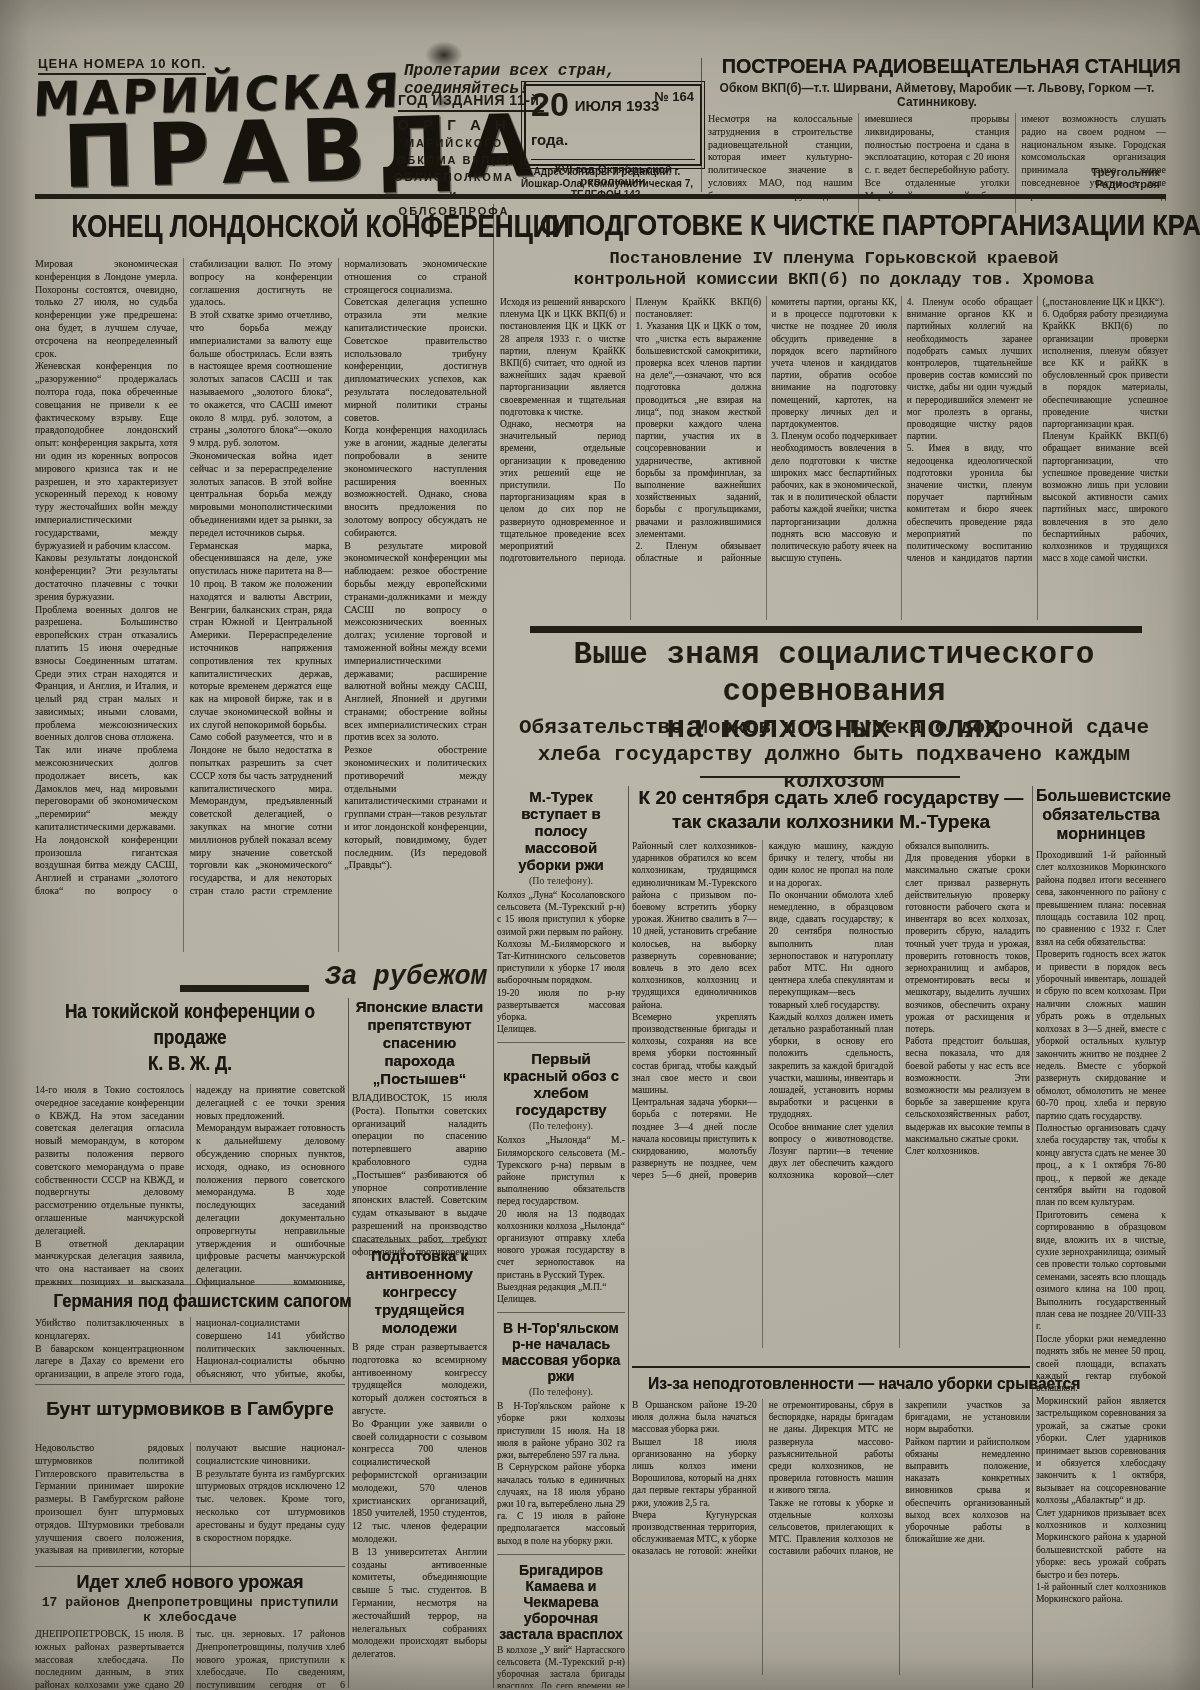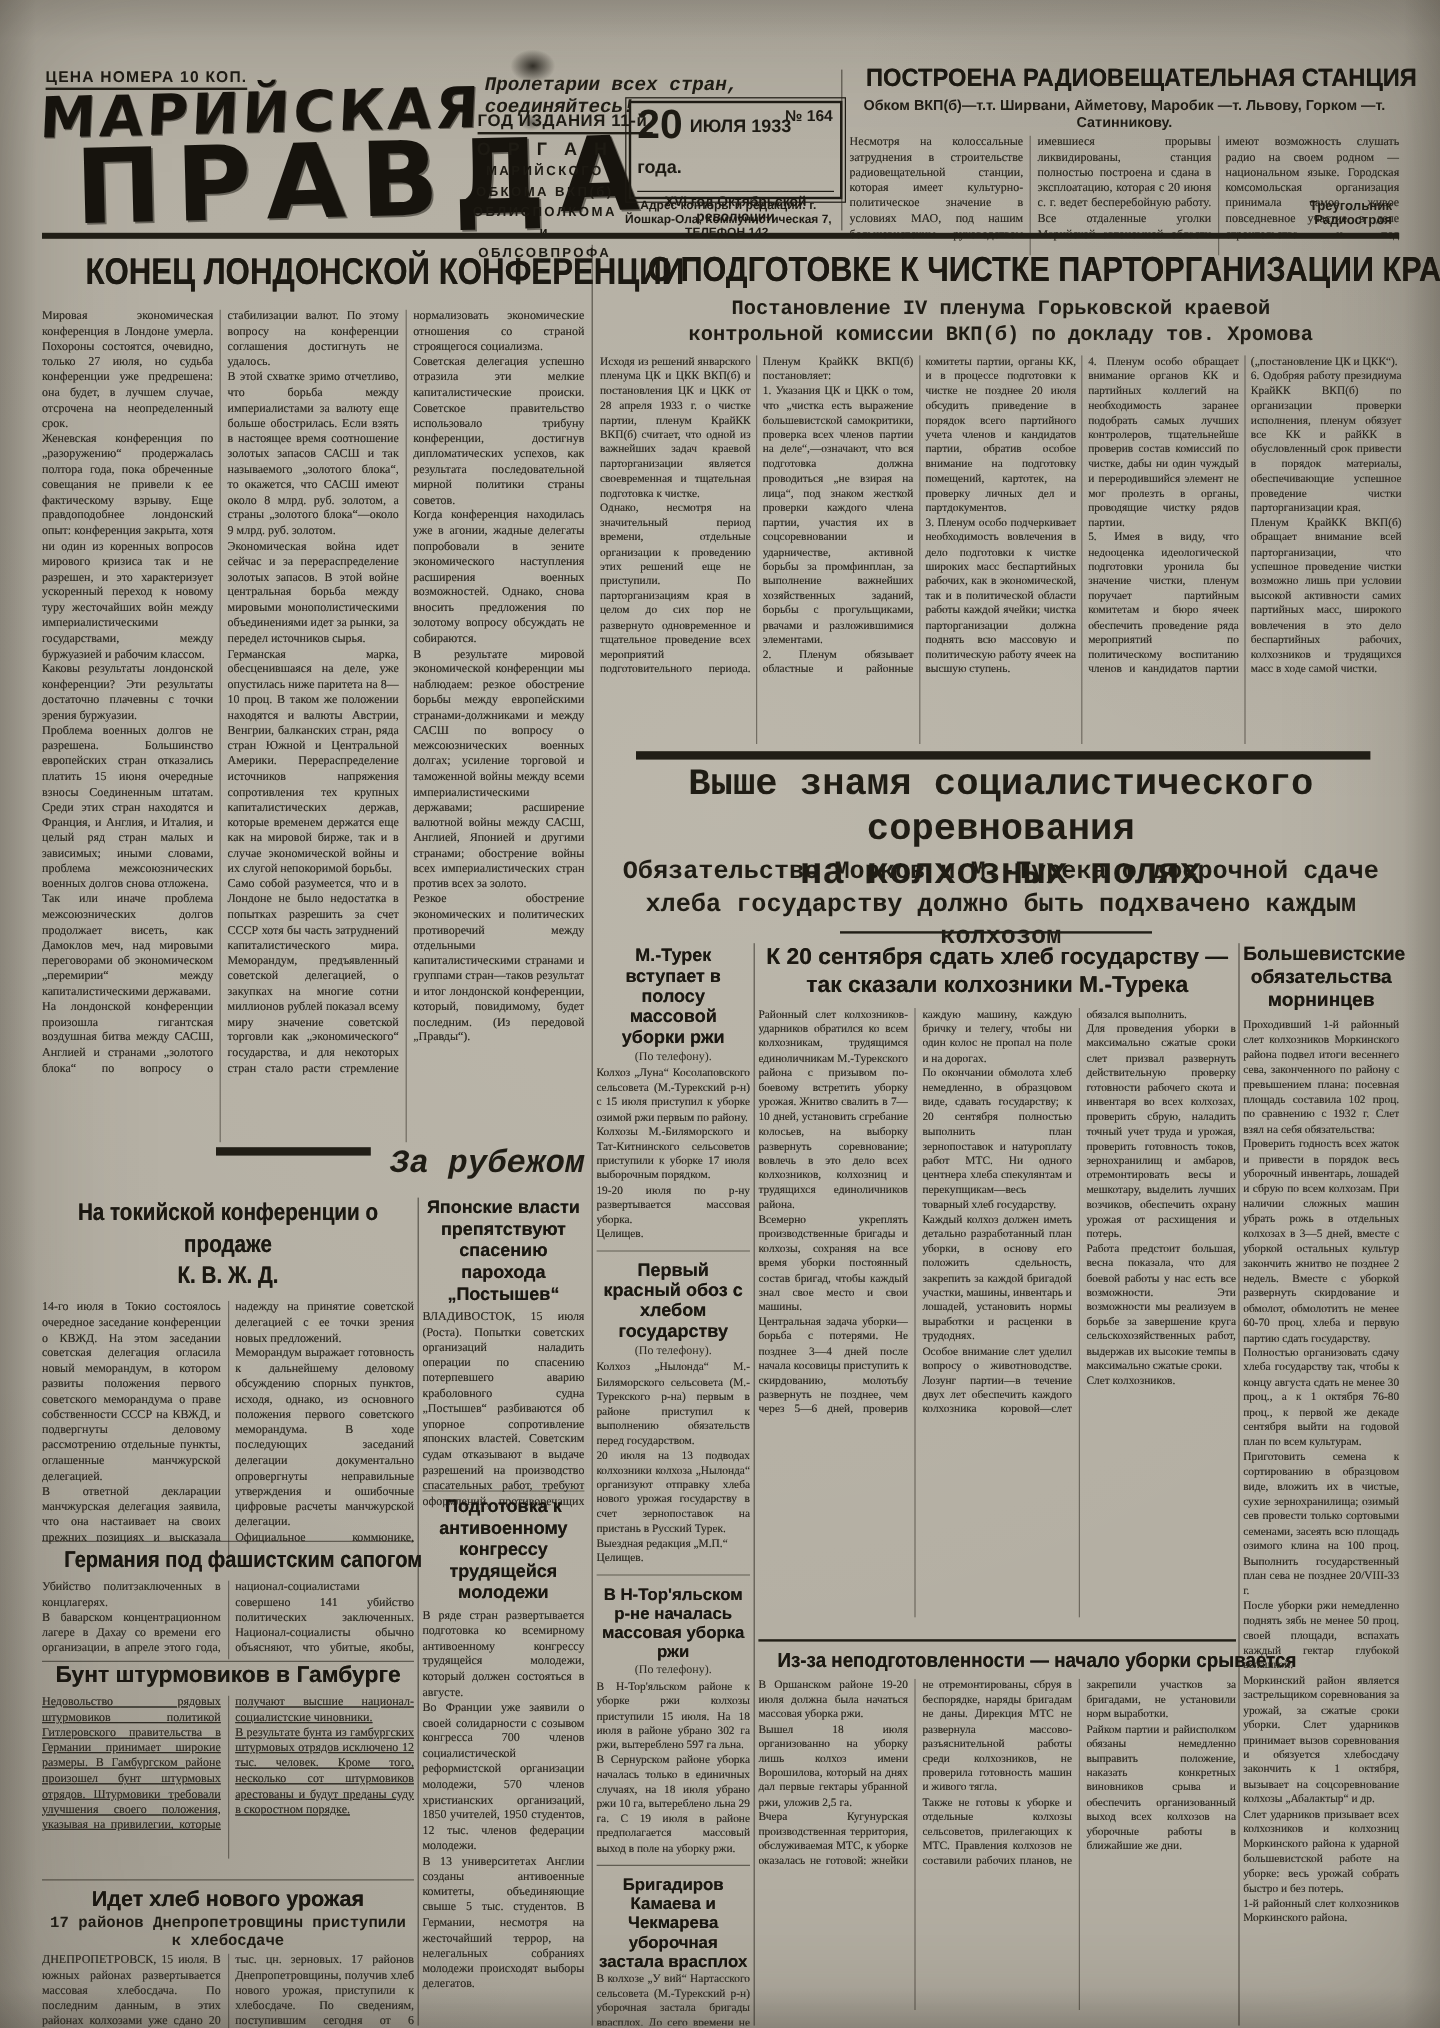--- a/index.html
+++ b/index.html
@@ -88,43 +88,43 @@
 На лондонской конференции произошла гигантская воздушная битва между САСШ, Англией и странами „золотого блока“ по вопросу о стабилизации валют. По этому вопросу на конференции соглашения достигнуть не удалось.
 В этой схватке зримо отчетливо, что борьба между империалистами за валюту еще больше обострилась. Если взять в настоящее время соотношение золотых запасов САСШ и так называемого „золотого блока“, то окажется, что САСШ имеют около 8 млрд. руб. золотом, а страны „золотого блока“—около 9 млрд. руб. золотом.
 Экономическая война идет сейчас и за перераспределение золотых запасов. В этой войне центральная борьба между мировыми монополистическими объединениями идет за рынки, за передел источников сырья.
 Германская марка, обесценившаяся на деле, уже опустилась ниже паритета на 8—10 проц. В таком же положении находятся и валюты Австрии, Венгрии, балканских стран, ряда стран Южной и Центральной Америки. Перераспределение источников напряжения сопротивления тех крупных капиталистических держав, которые временем держатся еще как на мировой бирже, так и в случае экономической войны и их слугой непокоримой борьбы.
 Само собой разумеется, что и в Лондоне не было недостатка в попытках разрешить за счет СССР хотя бы часть затруднений капиталистического мира. Меморандум, предъявленный советской делегацией, о закупках на многие сотни миллионов рублей показал всему миру значение советской торговли как „экономического“ государства, и для некоторых стран стало расти стремление нормализовать экономические отношения со страной строящегося социализма.
 Советская делегация успешно отразила эти мелкие капиталистические происки. Советское правительство использовало трибуну конференции, достигнув дипломатических успехов, как результата последовательной мирной политики страны советов.
 Когда конференция находилась уже в агонии, жадные делегаты попробовали в зените экономического наступления расширения военных возможностей. Однако, снова вносить предложения по золотому вопросу обсуждать не собираются.
 В результате мировой экономической конференции мы наблюдаем: резкое обострение борьбы между европейскими странами-должниками и между САСШ по вопросу о межсоюзнических военных долгах; усиление торговой и таможенной войны между всеми империалистическими державами; расширение валютной войны между САСШ, Англией, Японией и другими странами; обострение войны всех империалистических стран против всех за золото.
 Резкое обострение экономических и политических противоречий между отдельными капиталистическими странами и группами стран—таков результат и итог лондонской конференции, который, повидимому, будет последним. (Из передовой „Правды“).</div>
 
-  <div class="abs" style="left:40px;top:956px;width:447px;height:36px;display:flex;align-items:flex-start;">
+  <div class="abs" style="left:40px;top:956px;width:447px;height:36px;display:flex;align-items:flex-end;">
     <div class="rule" style="flex:1;height:7px;margin-right:16px;margin-left:140px;"></div>
     <div class="serifb" style="font-style:italic;font-size:27px;">За рубежом</div>
   </div>
 
   <div class="abs" style="left:35px;top:998px;width:310px;">
     <div class="hl" style="font-size:20px;line-height:26px;white-space:pre-line;transform:scaleX(.86);transform-origin:center;">На токийской конференции о продаже
 К. В. Ж. Д.</div>
     <div class="body-txt cols2" style="height:212px;margin-top:8px;">14-го июля в Токио состоялось очередное заседание конференции о КВЖД. На этом заседании советская делегация огласила новый меморандум, в котором развиты положения первого советского меморандума о праве собственности СССР на КВЖД, и подвергнуты деловому рассмотрению отдельные пункты, оглашенные манчжурской делегацией.
 В ответной декларации манчжурская делегация заявила, что она настаивает на своих прежних позициях и высказала надежду на принятие советской делегацией с ее точки зрения новых предложений.
 Меморандум выражает готовность к дальнейшему деловому обсуждению спорных пунктов, исходя, однако, из основного положения первого советского меморандума. В ходе последующих заседаний делегации документально опровергнуты неправильные утверждения и ошибочные цифровые расчеты манчжурской делегации.
 Официальное коммюнике, опубликованное после заседания, сообщает, что на пятом заседании конференции имело место дальнейшее обсуждение предложений, внесенных обеими сторонами, и что срок созыва следующего заседания будет определен секретарями делегаций.</div>
   </div>
 
   <div class="abs" style="left:35px;top:1284px;width:310px;border-top:1px solid rgba(40,36,28,.6);padding-top:4px;">
     <div class="hl nowrapx" style="font-size:19px;line-height:24px;transform:scaleX(.88);transform-origin:center;">Германия под фашистским сапогом</div>
     <div class="body-txt cols2" style="height:66px;margin-top:4px;">Убийство политзаключенных в концлагерях.
 В баварском концентрационном лагере в Дахау со времени его организации, в апреле этого года, национал-социалистами совершено 141 убийство политических заключенных. Национал-социалисты обычно объясняют, что убитые, якобы, застрелены „при попытке к бегству“. Чтобы скрыть следы пыток и истинные причины смерти, начальник концентрационного лагеря передавал тела убитых их семьям в запечатанных гробах.</div>
   </div>
 
-  <div class="abs" style="left:35px;top:1384px;width:310px;border-top:1px solid rgba(40,36,28,.6);padding-top:0;">
+  <div class="abs" style="left:35px;top:1384px;width:310px;border-top:1px solid rgba(40,36,28,.6);padding-top:12px;">
     <div class="hl nowrapx" style="font-size:19px;line-height:24px;">Бунт штурмовиков в Гамбурге</div>
-    <div class="body-txt cols2" style="height:136px;margin-top:4px;text-decoration:underline;">Недовольство рядовых штурмовиков политикой Гитлеровского правительства в Германии принимает широкие размеры. В Гамбургском районе произошел бунт штурмовых отрядов. Штурмовики требовали улучшения своего положения, указывая на привилегии, которые получают высшие национал-социалистские чиновники.
+    <div class="body-txt cols2" style="height:136px;margin-top:21px;">Недовольство рядовых штурмовиков политикой Гитлеровского правительства в Германии принимает широкие размеры. В Гамбургском районе произошел бунт штурмовых отрядов. Штурмовики требовали улучшения своего положения, указывая на привилегии, которые получают высшие национал-социалистские чиновники.
 В результате бунта из гамбургских штурмовых отрядов исключено 12 тыс. человек. Кроме того, несколько сот штурмовиков арестованы и будут преданы суду в скоростном порядке.</div>
   </div>
 
   <div class="abs" style="left:35px;top:1566px;width:310px;border-top:1px solid rgba(40,36,28,.6);padding-top:4px;">
     <div class="hl" style="font-size:18px;line-height:22px;">Идет хлеб нового урожая</div>
     <div class="serifb" style="font-size:13px;text-align:center;line-height:15px;margin:2px 0 3px 0;">17 районов Днепропетровщины приступили к хлебосдаче</div>
     <div class="body-txt cols2" style="height:70px;">ДНЕПРОПЕТРОВСК, 15 июля. В южных районах развертывается массовая хлебосдача. По последним данным, в этих районах колхозами уже сдано 20 тыс. цн. зерновых. 17 районов Днепропетровщины, получив хлеб нового урожая, приступили к хлебосдаче. По сведениям, поступившим сегодня от 6 кустовых контор Заготзерно, на элеваторы поступило 1.468 центн. ячменя и ржи.</div>
   </div>
 
   <div class="abs" style="left:352px;top:998px;width:135px;">

